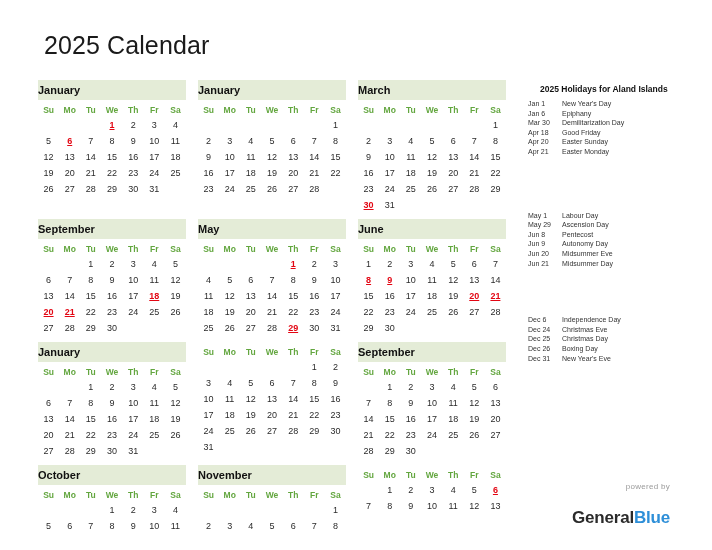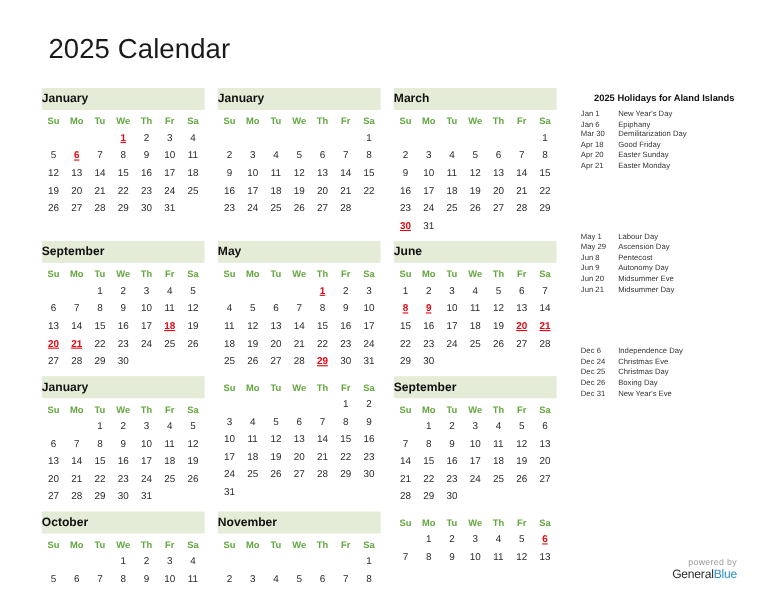--- a/index.html
+++ b/index.html
@@ -148,25 +148,25 @@
   .brand {
     position: absolute;
     right: 42px;
     bottom: 22px;
     text-align: right;
   }
   .brand-powered {
     font-size: 8px;
     color: #9a9a9a;
     letter-spacing: 0.3px;
-    margin-bottom: 0;
+    margin-bottom: 17px;
   }
   .brand-name {
-    font-size: 11px;
-    font-weight: normal;
+    font-size: 17px;
+    font-weight: bold;
     letter-spacing: -0.2px;
   }
   .brand-general { color: #2b2b2b; }
   .brand-blue { color: #2e8fd8; }
 </style>
 </head>
 <body>
 
 <div class="page">
 

